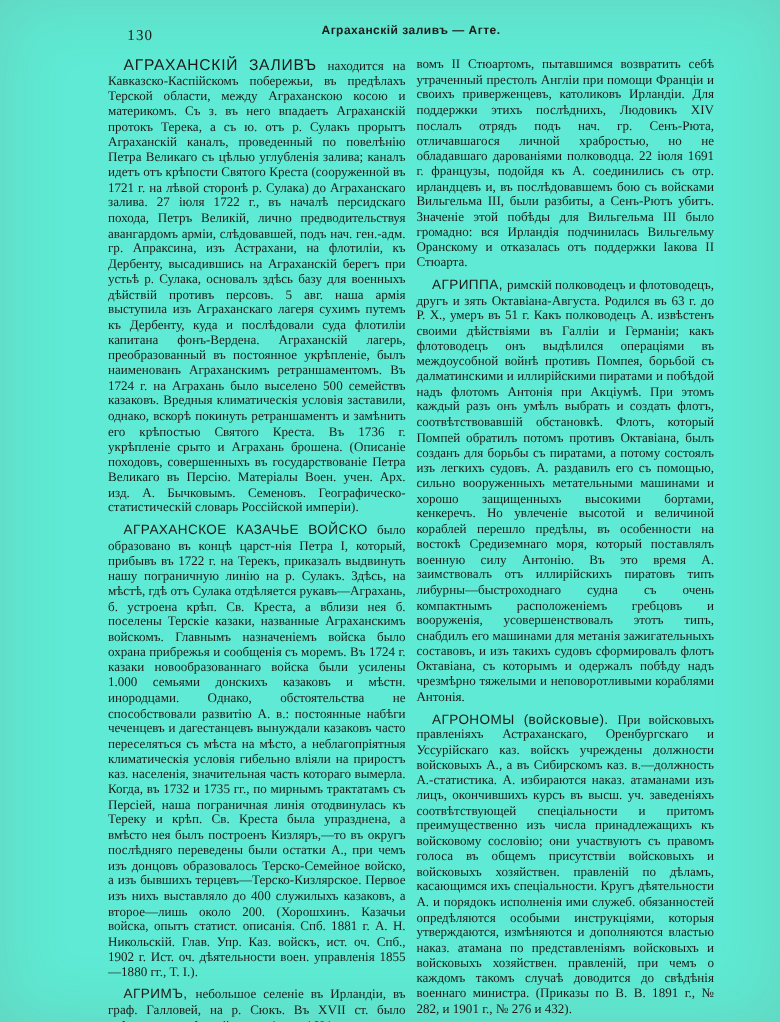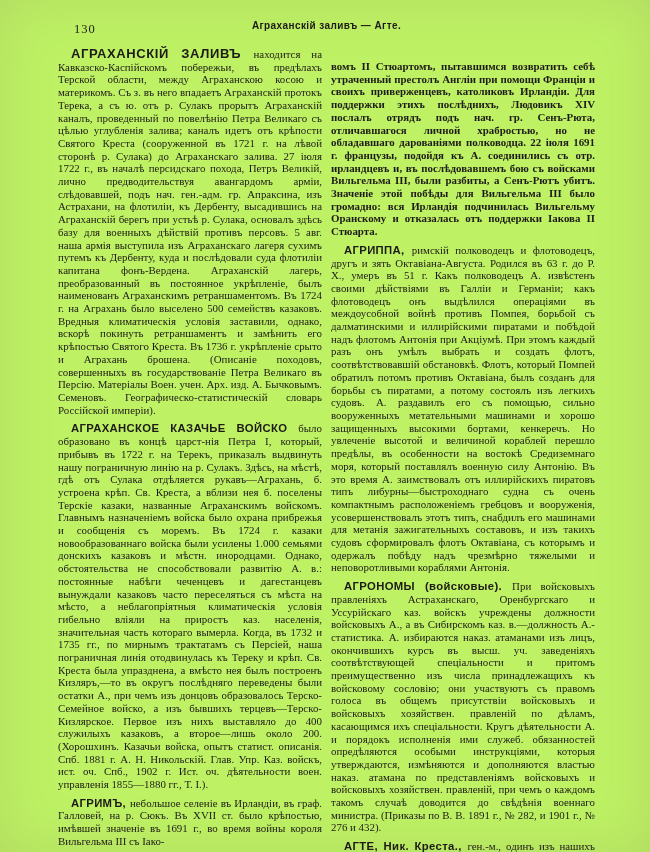--- a/index.html
+++ b/index.html
@@ -5,25 +5,25 @@
   html, body { margin: 0; padding: 0; }
   body {
     width: 650px; height: 852px;
     background: #e9e7e1;
     font-family: "Liberation Serif", serif;
     overflow: hidden;
   }
   .page {
     position: relative;
     width: 650px; height: 852px;
-    background: #bef264;
+    background: #5eead4;
     color: #1d1b17;
     box-shadow: inset 0 0 55px rgba(120,110,90,0.18);
     box-sizing: border-box;
-    padding: 20px 55px 0 58px;
+    padding: 20px 55px 0 90px;
   }
   .running-head-row {
     position: relative;
     height: 24px;
     margin-bottom: 4px;
   }
   .page-number {
     position: absolute; left: 16px; top: 2px;
     font-size: 12.5px; letter-spacing: 1px;
   }
@@ -45,26 +45,25 @@
     font-size: 10.9px;
     line-height: 12.7px;
     hyphens: auto;
   }
   .entry {
     margin: 0 0 6px 0;
     text-indent: 13px;
   }
   .entry.cont {
     text-indent: 0;
-    margin-top: 12px;
-    font-weight: bold;
+    margin-top: 0;
   }
   .headword {
     font-family: "Liberation Sans", sans-serif;
-    font-weight: 700;
+    font-weight: 400;
     font-size: 11.3px;
     letter-spacing: 0.35px;
   }
   .col[data-name="left-column"] .entry:first-child .headword {
     font-size: 13px;
     letter-spacing: 0.6px;
   }
   .it { }
 </style>
 </head>

